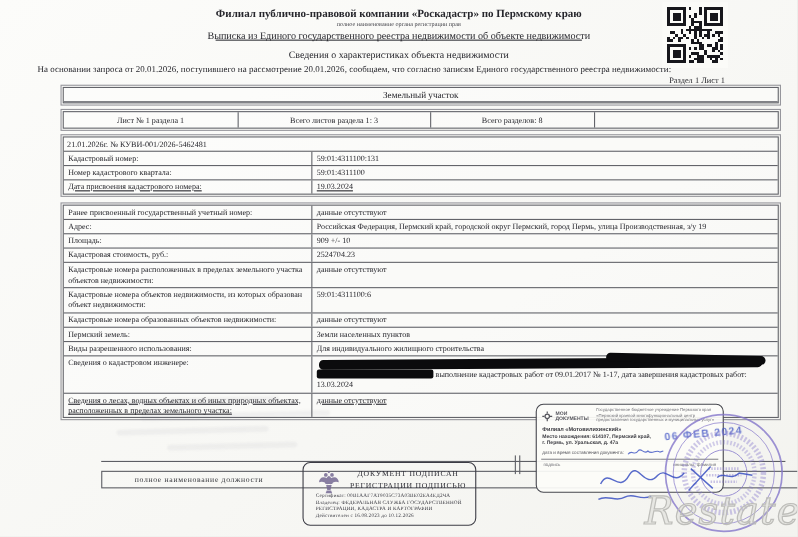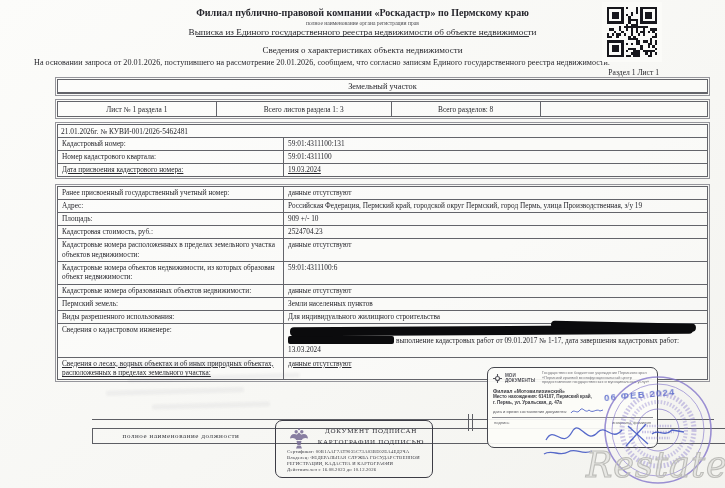--- a/index.html
+++ b/index.html
@@ -313,21 +313,21 @@
           <circle cx="7.2" cy="4.8" r="1.7"></circle>
             <circle cx="12.8" cy="4.8" r="1.7"></circle>
           <path d="M10 5.5 C12.5 7 13.5 10 13.2 13 L6.8 13 C6.5 10 7.5 7 10 5.5 Z"></path>
           <path d="M8.6 8 C4.5 5.5 1.2 7.5 1 11.5 C3.8 10.2 6.5 11.2 8.6 13.5 Z"></path>
           <path d="M11.4 8 C15.5 5.5 18.8 7.5 19 11.5 C16.2 10.2 13.5 11.2 11.4 13.5 Z"></path>
           <path d="M7.5 14 L12.5 14 L11.5 18.5 L8.5 18.5 Z"></path>
           <path d="M8 19 L12 19 L13 21.5 L7 21.5 Z"></path>
         </g>
       </svg>
       <div class="ss-l1">ДОКУМЕНТ ПОДПИСАН</div>
-      <div class="ss-l2">КАРТОГРАФИИ ПОДПИСЬЮ</div>
+      <div class="ss-l2">РЕГИСТРАЦИИ ПОДПИСЬЮ</div>
     </div>
     <div class="ss-small">
       <div>Сертификат: 00В1ААГ7АТ9035С73А03ВЕ02ЕА4ЕД2ЧА</div>
       <div>Владелец: ФЕДЕРАЛЬНАЯ СЛУЖБА ГОСУДАРСТВЕННОЙ</div>
       <div>РЕГИСТРАЦИИ, КАДАСТРА И КАРТОГРАФИИ</div>
       <div>Действителен с 16.08.2023 до 10.12.2026</div>
     </div>
   </div>
 
   <div class="mfc">

